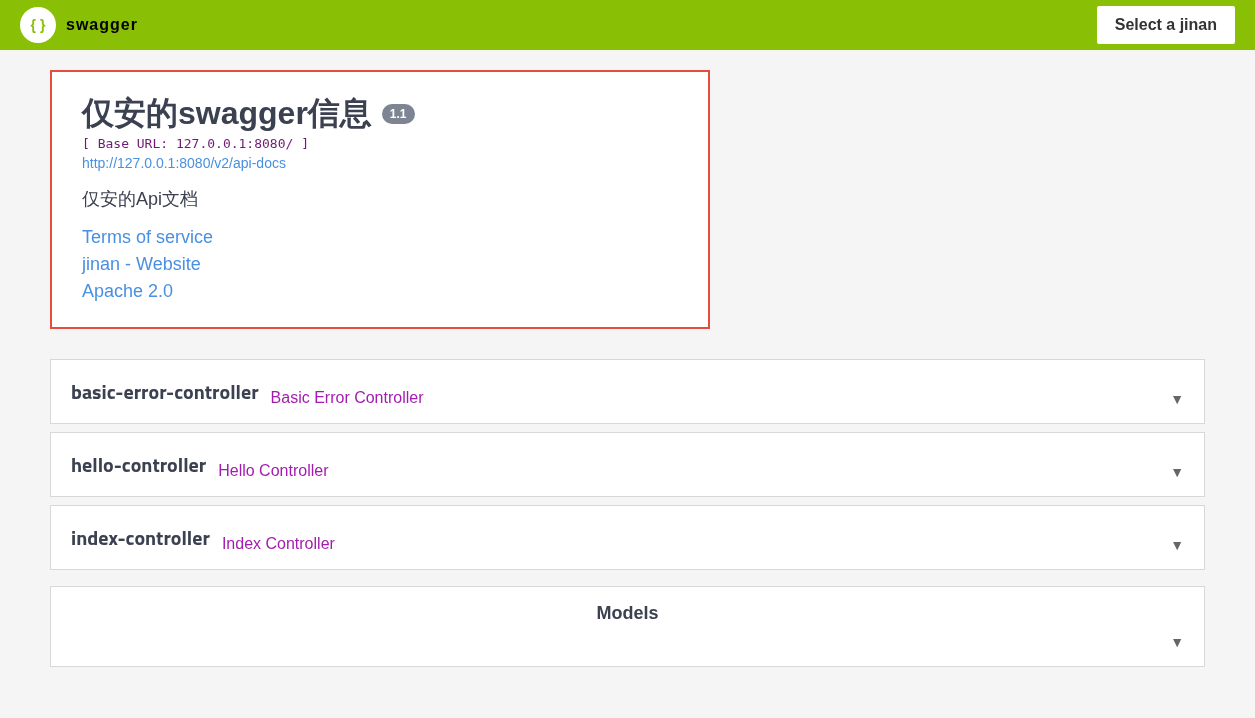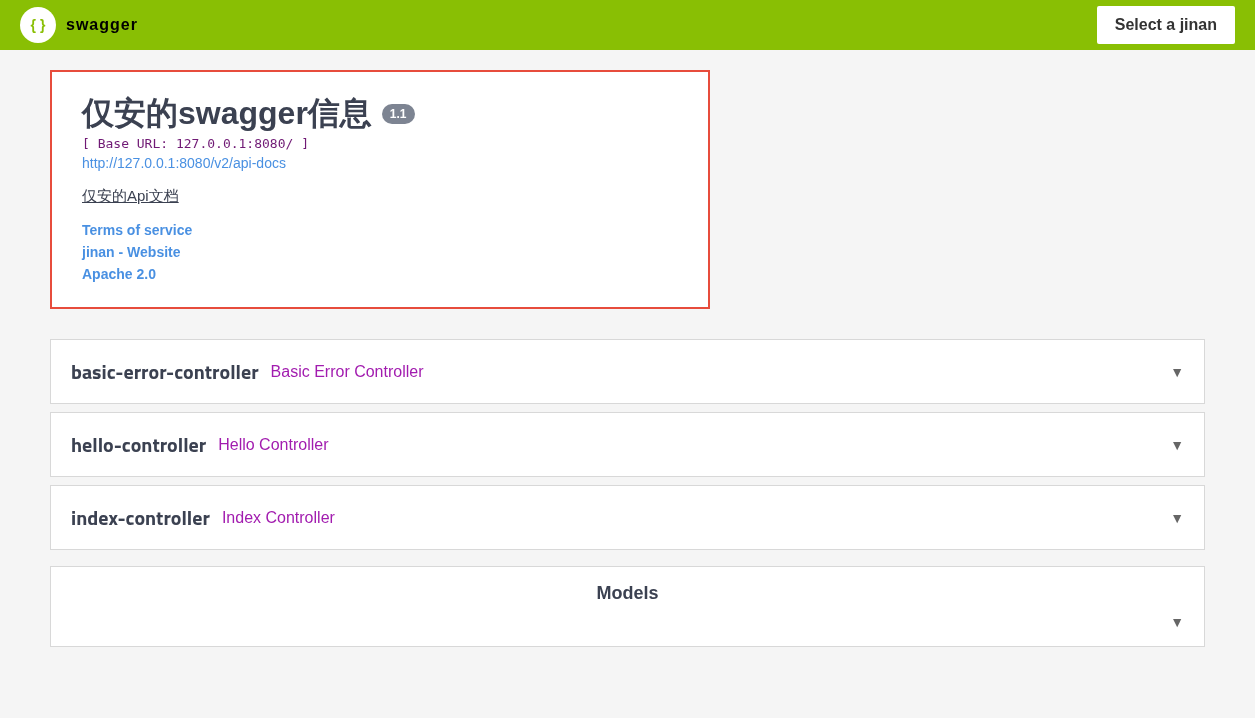--- a/index.html
+++ b/index.html
@@ -105,37 +105,35 @@
 
     .api-docs-link {
       color: #4990e2;
       font-size: 14px;
       text-decoration: none;
       display: block;
       margin-bottom: 16px;
     }
 
     .api-description {
-      font-size: 15px;
+      font-size: 18px;
       color: #3b4151;
       margin-bottom: 16px;
-      text-decoration: underline;
     }
 
     .info-links {
       display: flex;
       flex-direction: column;
       gap: 6px;
     }
 
     .info-link {
       color: #4990e2;
-      font-size: 14px;
+      font-size: 18px;
       text-decoration: none;
-      font-weight: bold;
     }
 
     .controller-name {
       font-size: 20px;
       font-weight: bold;
       color: #3b4151;
       font-family: 'Titillium Web', sans-serif;
     }
 
     .controller-desc {
@@ -151,21 +149,21 @@
     }
 
     .controller-row {
       background-color: #fff;
       border: 1px solid #d8d8d8;
       margin-bottom: 8px;
     }
 
     .controller-row-inner {
       display: flex;
-      align-items: center;
+      align-items: flex-end;
       padding: 16px 20px;
       gap: 12px;
       cursor: pointer;
     }
 
     
     .models-section {
       background-color: #fff;
       border: 1px solid #d8d8d8;
       margin-top: 8px;

